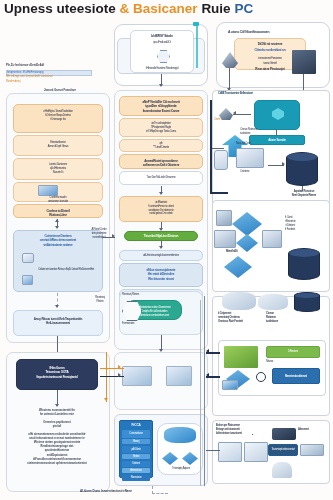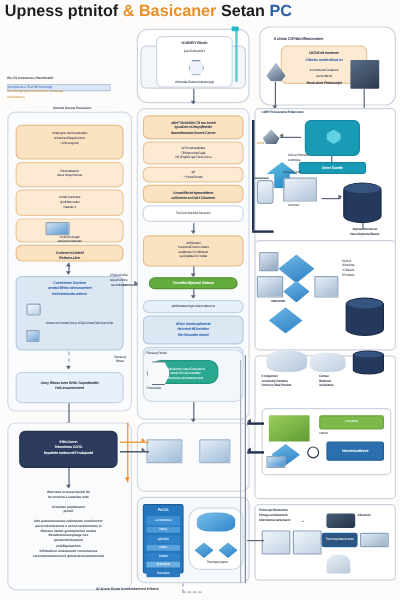--- a/index.html
+++ b/index.html
@@ -108,23 +108,23 @@
   .print { position:absolute; background:#3d4d66; border-radius:1px; }
   .lock { position:absolute; background:#c9d6e4; border-radius:1px 1px 2px 2px; }
   .footnote { position:absolute; font-size:3px; font-weight:bold; color:#2a3348; filter:blur(0.5px); }
 </style>
 </head>
 <body>
 
 <div class="canvas">
 
   <div class="title">
-    <span>Upness ptnitof</span>
+    <span>Upness uteesiote</span>
     <span class="o">&amp; Basicaner</span>
-    <span>Setan</span>
+    <span>Ruie</span>
     <span class="b">PC</span>
   </div>
 
   <div class="cap b" style="left:6px; top:64px; width:86px; filter:blur(.5px);">Ple,Ziz lenIntence rDentDeAtif</div>
   <div class="cap blue" style="left:6px; top:70px; width:86px; filter:blur(.5px);">fenqmenterc iff aHitiFmtionqng</div>
   <div class="cap or" style="left:6px; top:75px; width:86px; filter:blur(.5px);">IiHt snIinge anci kenoni  diiclt conieaisai</div>
   <div class="cap or" style="left:6px; top:80px; width:70px; filter:blur(.5px);">Riedrmdeinj</div>
 
   <div class="panel soft" style="left:6px; top:93px; width:104px; height:250px;"></div>
   <div class="cap b" style="left:22px; top:89px; width:76px; text-align:center; background:#fafbfd; filter:blur(.5px);">Jwmott  Gurset Fowsiiare</div>

